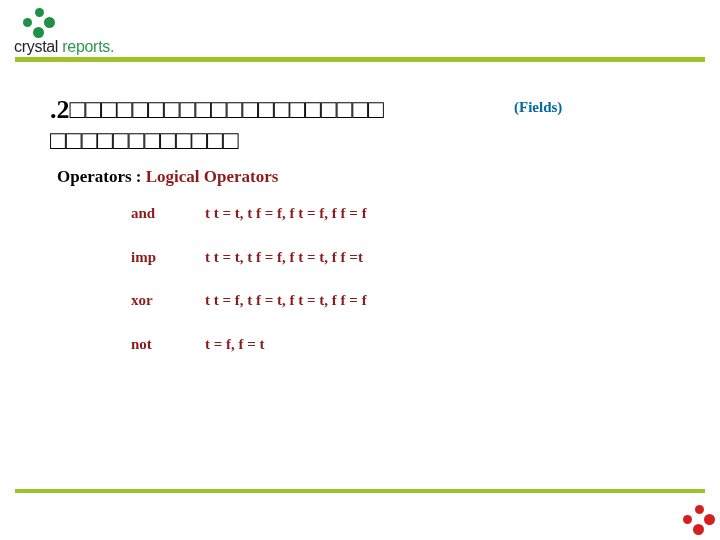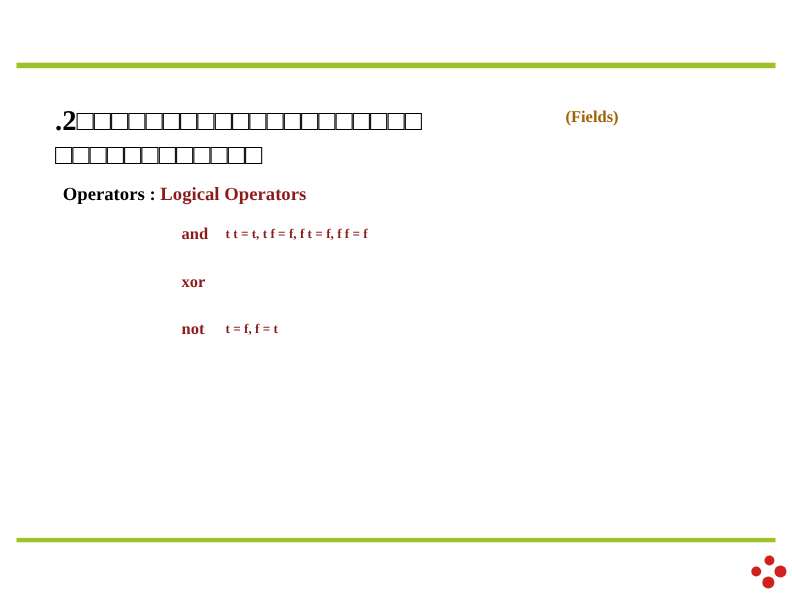--- a/index.html
+++ b/index.html
@@ -88,21 +88,21 @@
     white-space: nowrap;
     letter-spacing: 0px;
   }
   #title-line-1 { position: relative; }
   #title-overlay-fields {
     position: absolute;
     left: 464px;
     top: 4px;
     font-size: 15px;
     font-weight: bold;
-    color: #a16207;
+    color: #0369a1;
     line-height: 18px;
     white-space: nowrap;
   }
 
   
   #operator-heading {
     position: absolute;
     left: 57px;
     top: 167px;
     font-size: 17px;
@@ -125,27 +125,26 @@
   }
   .truth-op {
     position: absolute;
     left: 0;
     top: 0;
     width: 70px;
     font-size: 15px;
     font-weight: bold;
     color: #8c1c1c;
     white-space: nowrap;
-    margin-left: 34px;
   }
   .truth-values {
     position: absolute;
     left: 74px;
     top: 0;
-    font-size: 12px;
+    font-size: 15px;
     font-weight: bold;
     color: #8c1c1c;
     white-space: nowrap;
   }
 
   
   #footer-rule {
     position: absolute;
     left: 15px;
     top: 489px;
@@ -160,20 +159,31 @@
     width: 40px;
     height: 32px;
   }
   #footer-logo .dot { background: #d02020; }
 </style>
 </head>
 <body>
 
 <div id="header">
 
+  <div id="brand-logo">
+    <div class="dot-cluster">
+      <span class="dot dot-n"></span>
+      <span class="dot dot-w"></span>
+      <span class="dot dot-e"></span>
+      <span class="dot dot-s"></span>
+    </div>
+    <div id="brand-wordmark">
+      <span id="brand-word-crystal">crystal</span><span id="brand-word-reports"> reports.</span>
+    </div>
+  </div>
 
   <div id="header-rule"></div>
 </div>
 
 <div id="title-block">
   <div class="title-line" id="title-line-1">
     <span>.2□□□□□□□□□□□□□□□□□□□□</span>
     <span id="title-overlay-fields">(Fields)</span>
   </div>
   <div class="title-line">□□□□□□□□□□□□</div>
@@ -185,23 +195,28 @@
 
 <div id="truth-table">
 
   <div class="truth-row">
     <span class="truth-op">and</span>
     <span class="truth-values">t t = t, t f = f, f t = f, f f = f</span>
   </div>
 
 
 
+  <div class="truth-row">
+    <span class="truth-op">imp</span>
+    <span class="truth-values">t t = t, t f = f, f t = t, f f =t</span>
+  </div>
 
   <div class="truth-row">
     <span class="truth-op">xor</span>
+    <span class="truth-values">t t = f, t f = t, f t = t, f f = f</span>
   </div>
 
   <div class="truth-row">
     <span class="truth-op">not</span>
     <span class="truth-values">t = f, f = t</span>
   </div>
 
 </div>
 
 <div id="footer-rule"></div>

